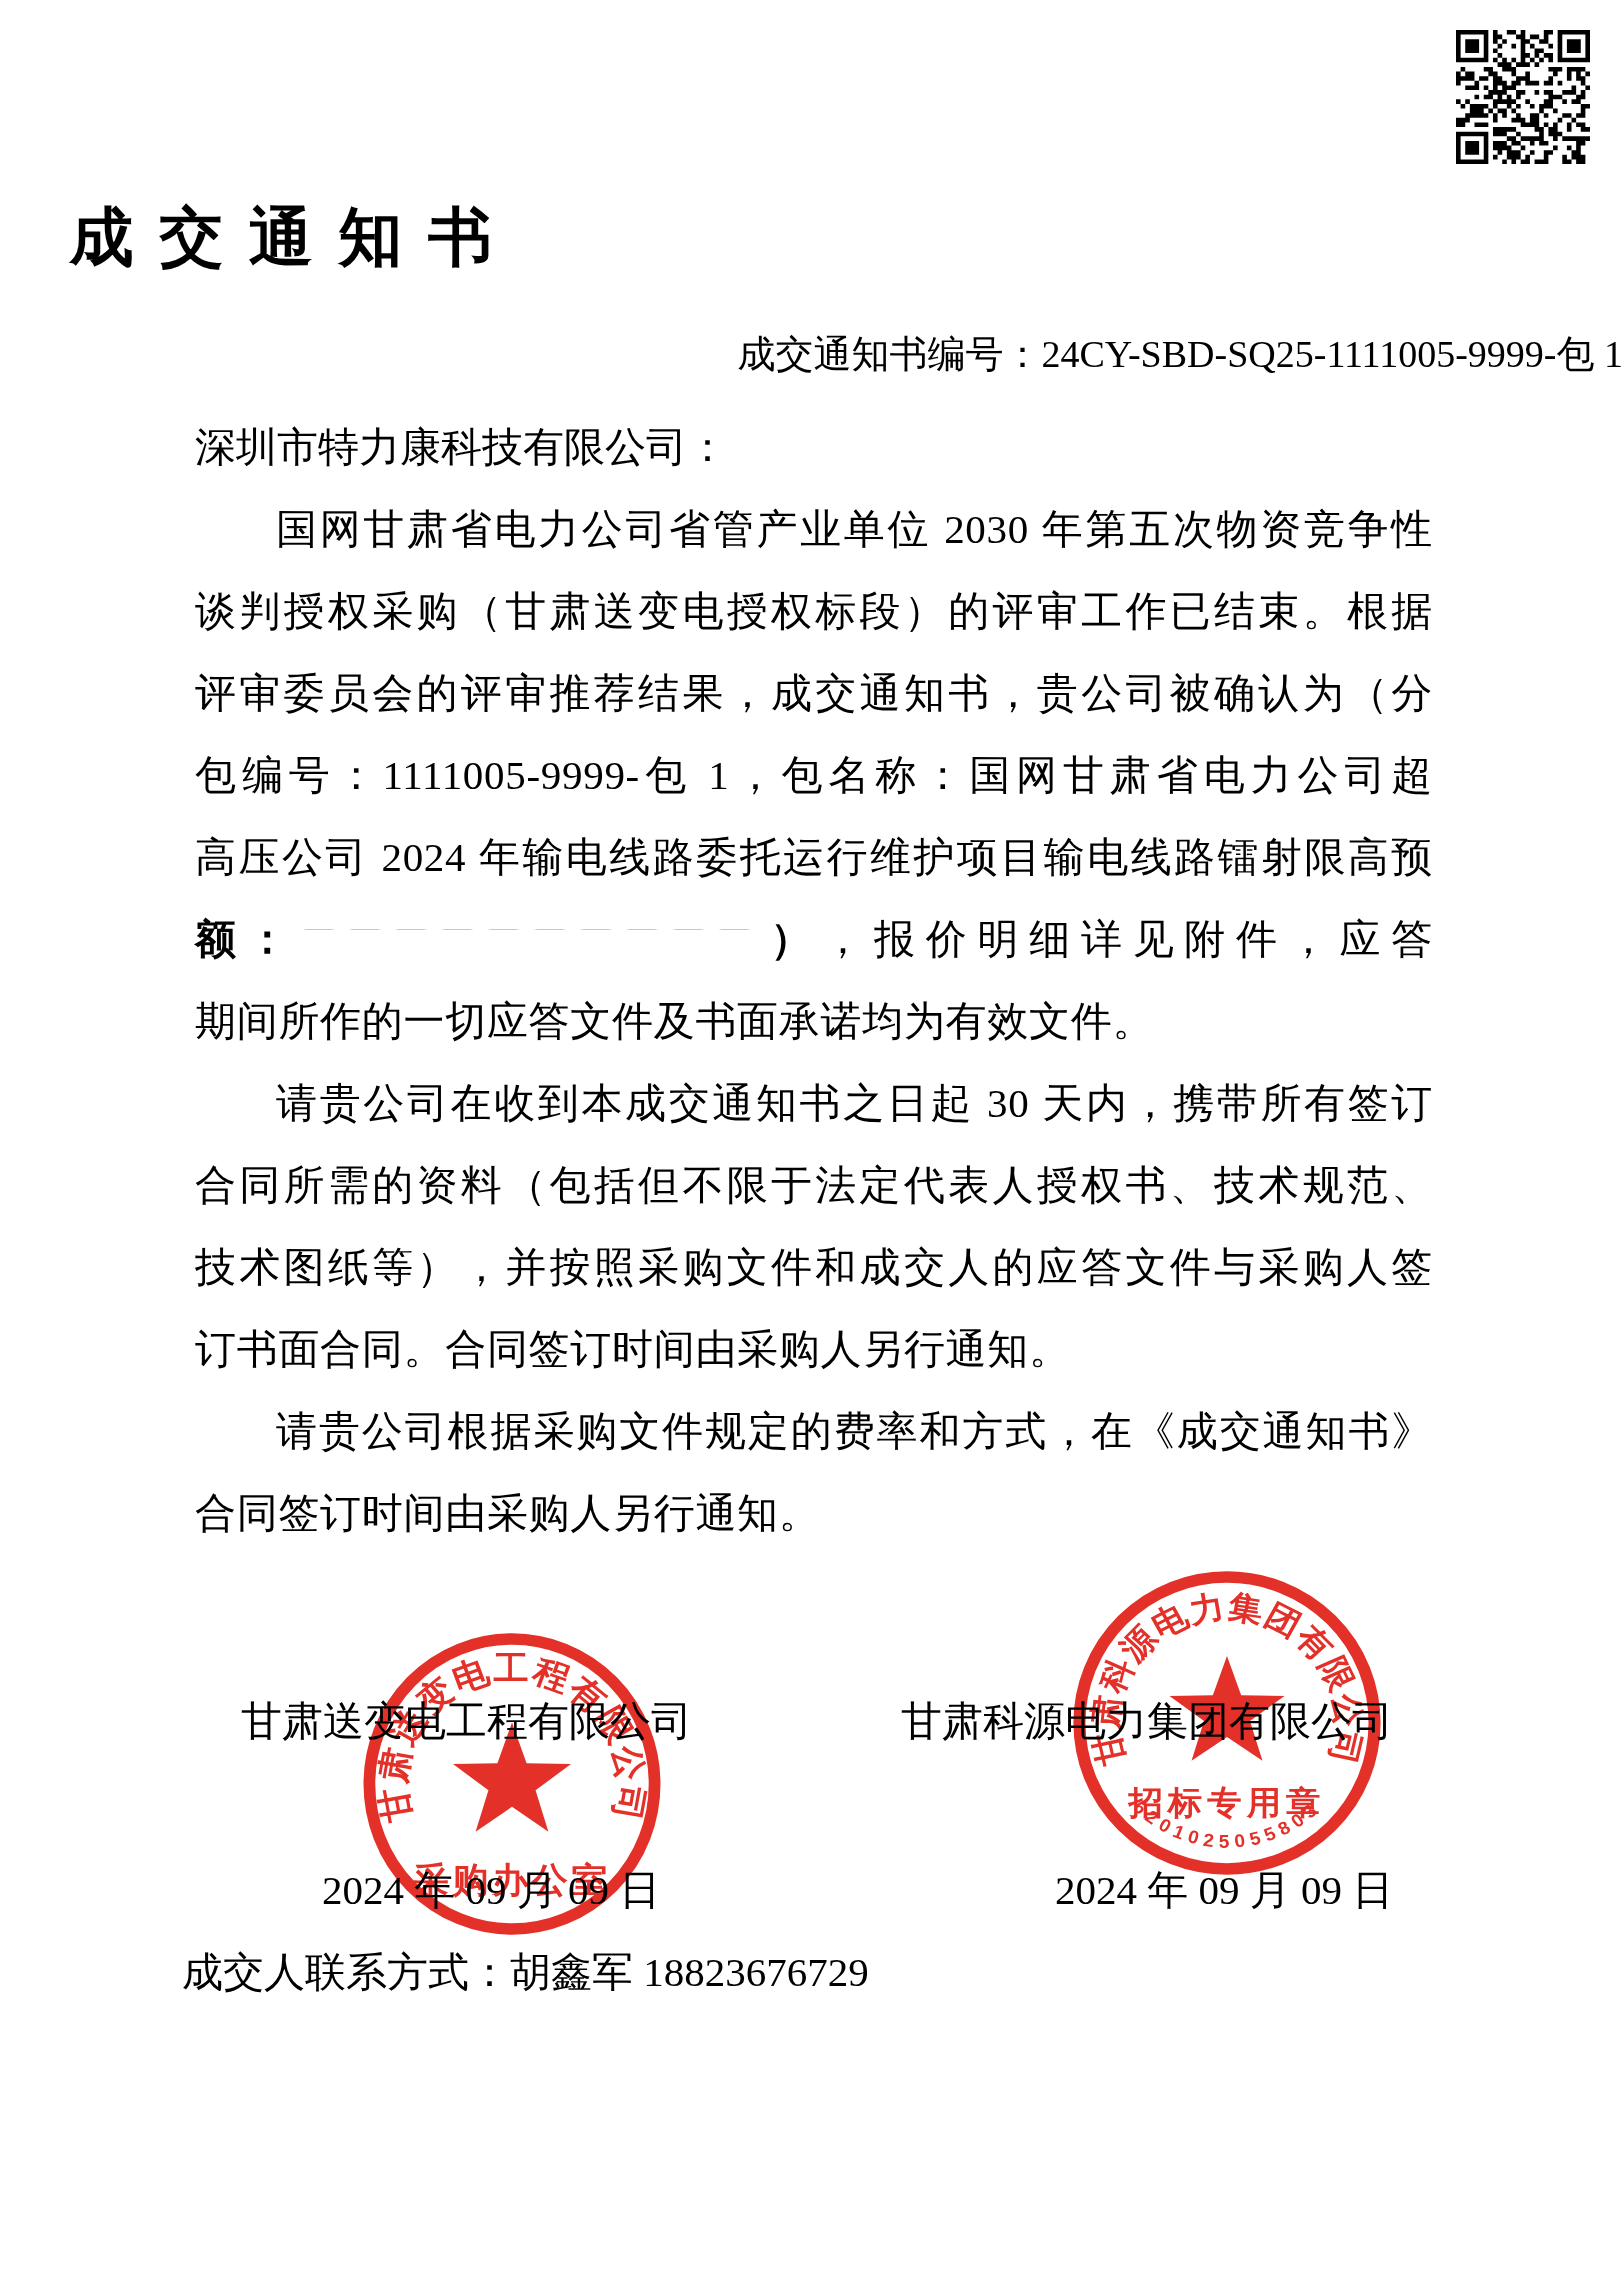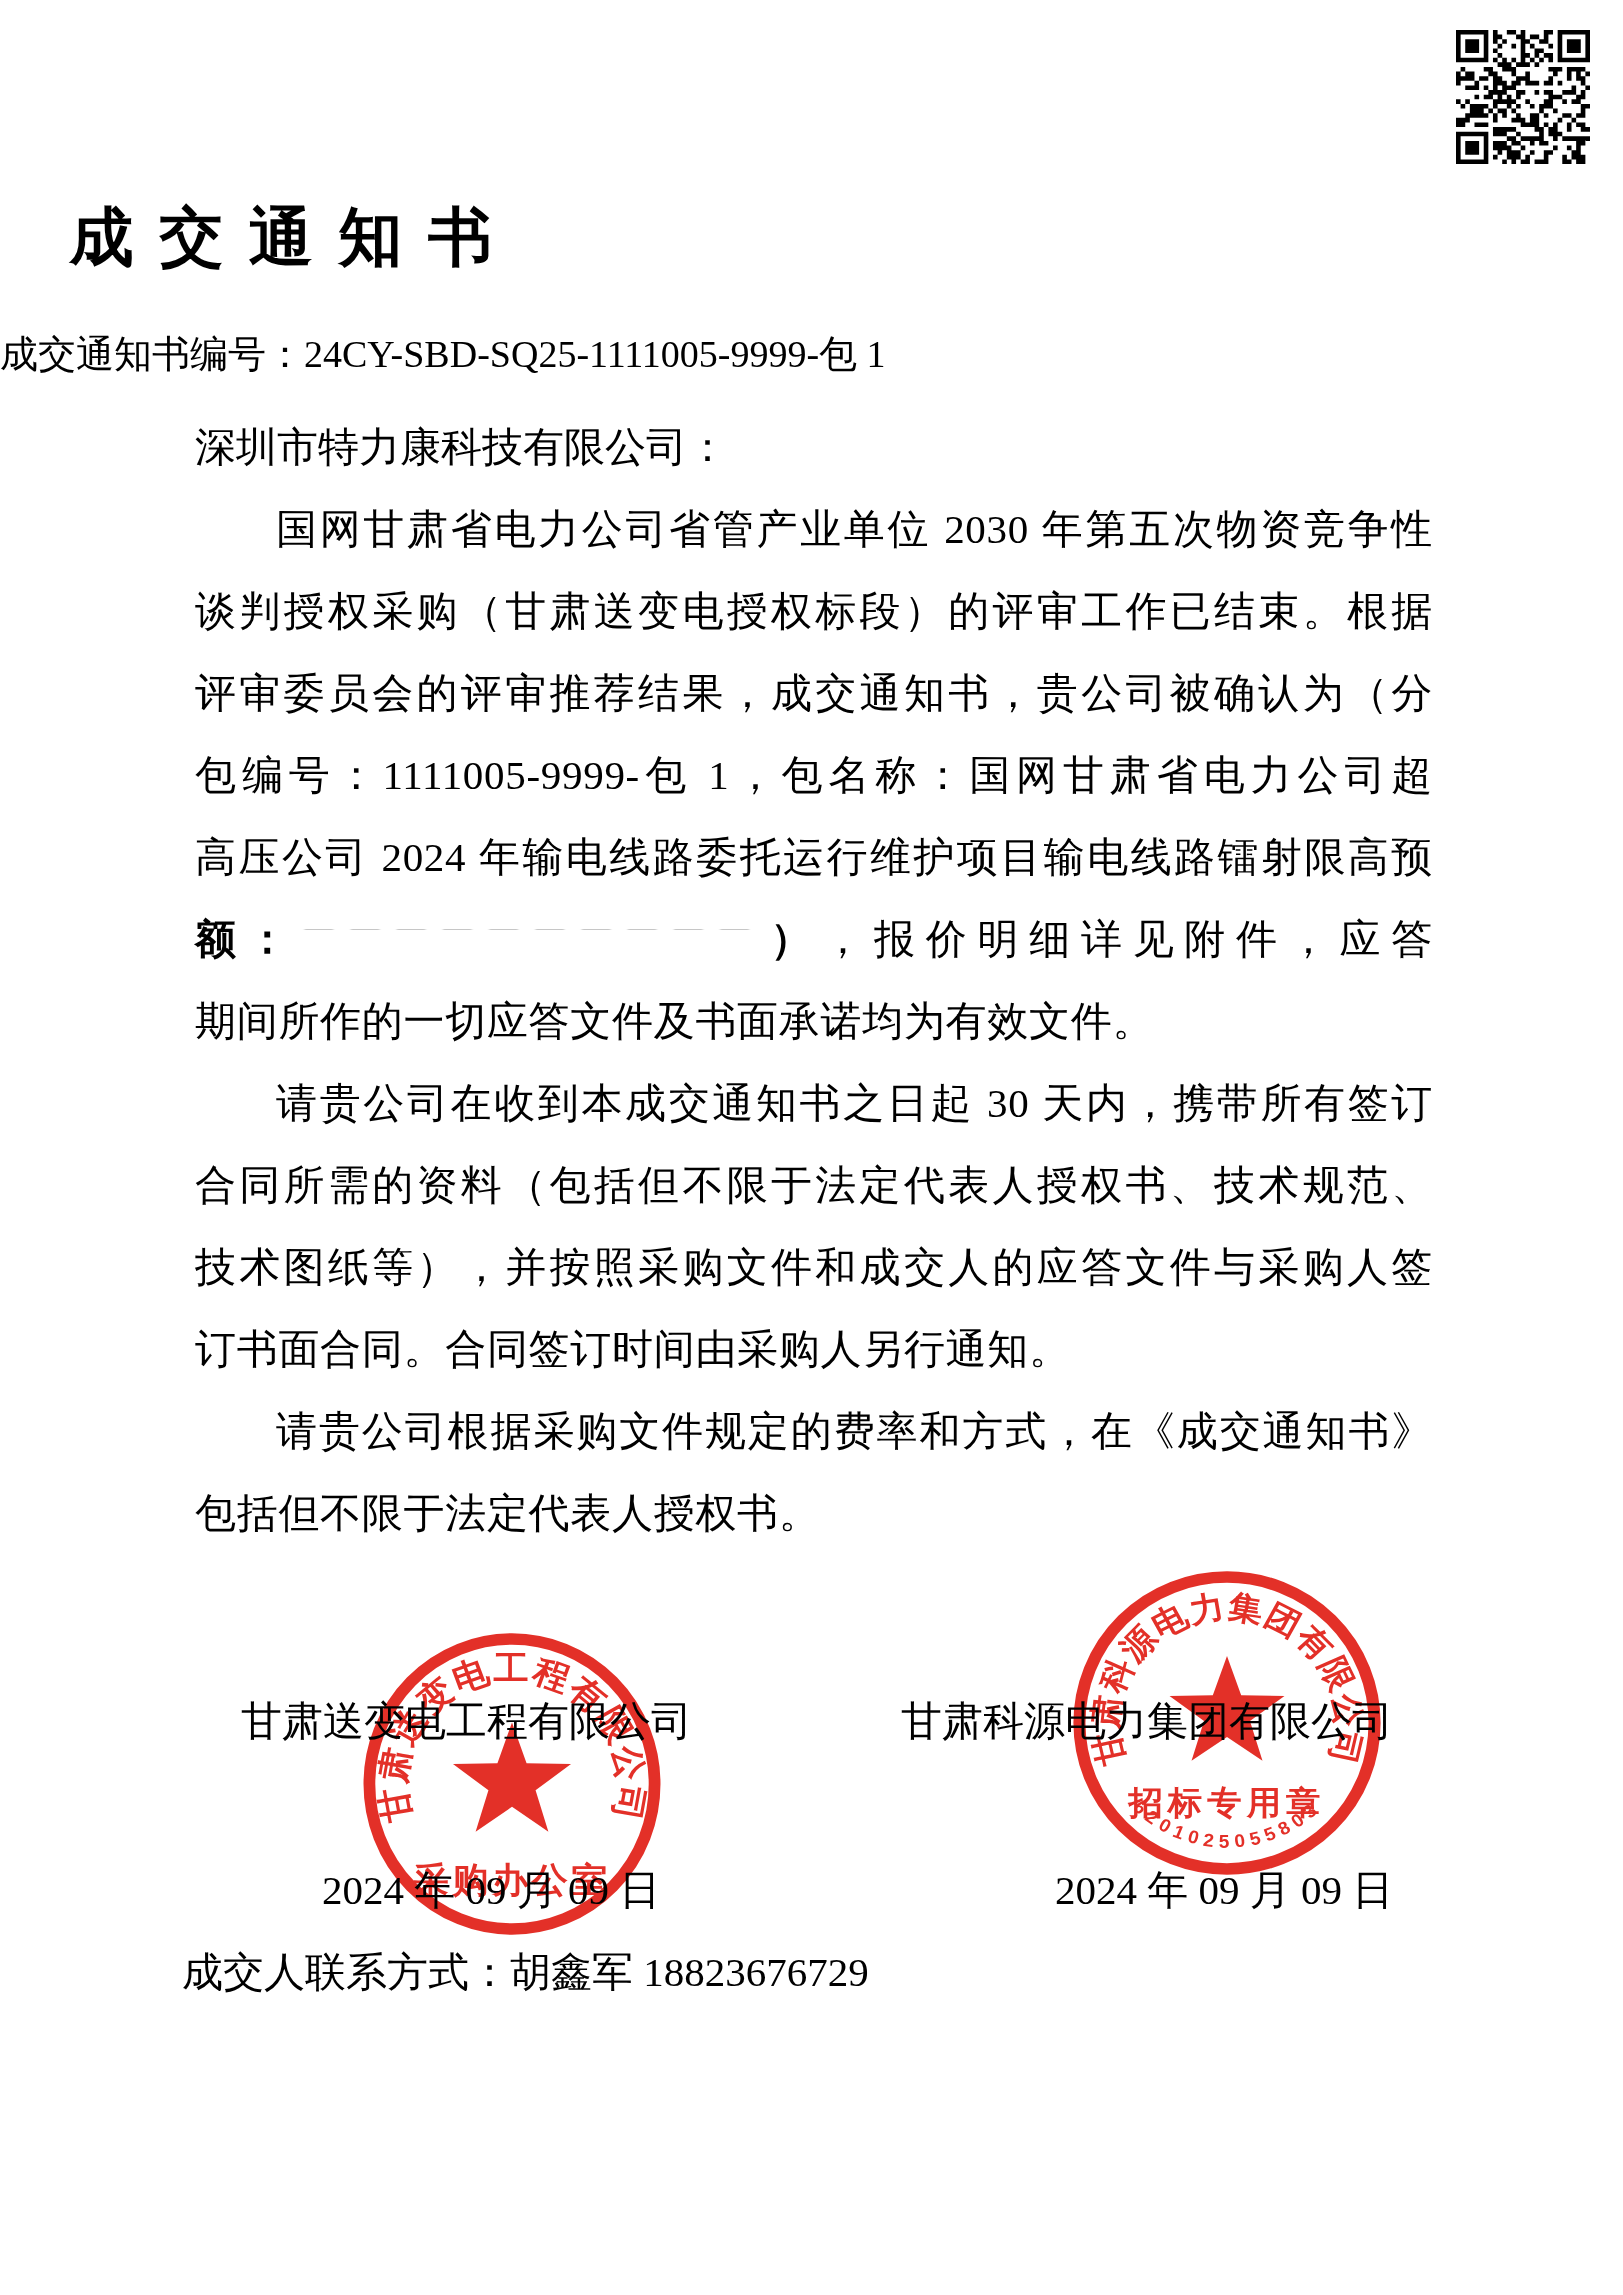--- a/index.html
+++ b/index.html
@@ -7,21 +7,21 @@
     position:relative;width:1623px;height:2295px;background:#ffffff;
     font-family:"Liberation Serif","DejaVu Serif",serif;color:#000;overflow:hidden;
   }
   
   .qr{position:absolute;left:1456px;top:29.5px;width:134px;height:134px;}
   .title{
     position:absolute;top:194px;left:0;width:100%;
     font-size:64px;font-weight:bold;letter-spacing:0.40em;text-indent:0.40em;white-space:nowrap;padding-left:44px;
   }
   .notice-no{
-    position:absolute;top:329px;left:0;width:100%;text-align:left;
+    position:absolute;top:329px;left:0;width:100%;text-align:right;
     font-size:38px;white-space:nowrap;
   }
   .addressee{
     position:absolute;top:420px;left:195px;font-size:41px;font-weight:normal;white-space:nowrap;
   }
   
   .body-block{position:absolute;left:195px;top:488px;width:1238px;}
   .line{
     font-size:41px;line-height:82px;height:82px;
     text-align:justify;letter-spacing:0.7px;
@@ -73,21 +73,21 @@
     <div class="line full"><span>高压公司 2024 年输电线路委托运行维护项目输电线路镭射限高预</span></div>
     <div class="line full">
       <span class="b">额：</span><span class="erased">〓〓〓〓〓〓〓〓〓〓</span><span class="b">）</span><span>，报价明细详见附件，应答</span>
     </div>
     <div class="line"><span>期间所作的一切应答文件及书面承诺均为有效文件。</span></div>
     <div class="line full indent"><span>请贵公司在收到本成交通知书之日起 30 天内，携带所有签订</span></div>
     <div class="line full"><span>合同所需的资料（包括但不限于法定代表人授权书、技术规范、</span></div>
     <div class="line full"><span>技术图纸等），并按照采购文件和成交人的应答文件与采购人签</span></div>
     <div class="line"><span>订书面合同。合同签订时间由采购人另行通知。</span></div>
     <div class="line full indent"><span>请贵公司根据采购文件规定的费率和方式，在《成交通知书》</span></div>
-    <div class="line"><span>包括但不限于法定代表人授权书。</span></div>
+    <div class="line"><span>合同签订时间由采购人另行通知。</span></div>
   </div>
 
   <div class="sig sig-company-left">甘肃送变电工程有限公司</div>
   <div class="sig sig-company-right">甘肃科源电力集团有限公司</div>
   <div class="sig sig-date-left">2024 年 09 月 09 日</div>
   <div class="sig sig-date-right">2024 年 09 月 09 日</div>
   <div class="contact">成交人联系方式：胡鑫军 18823676729</div>
 
   <svg class="stamp stamp-left" viewBox="0 0 500 500" preserveAspectRatio="none">
     <ellipse cx="250" cy="250" rx="230" ry="240" fill="none" stroke="#e2241c" stroke-width="19"></ellipse>

